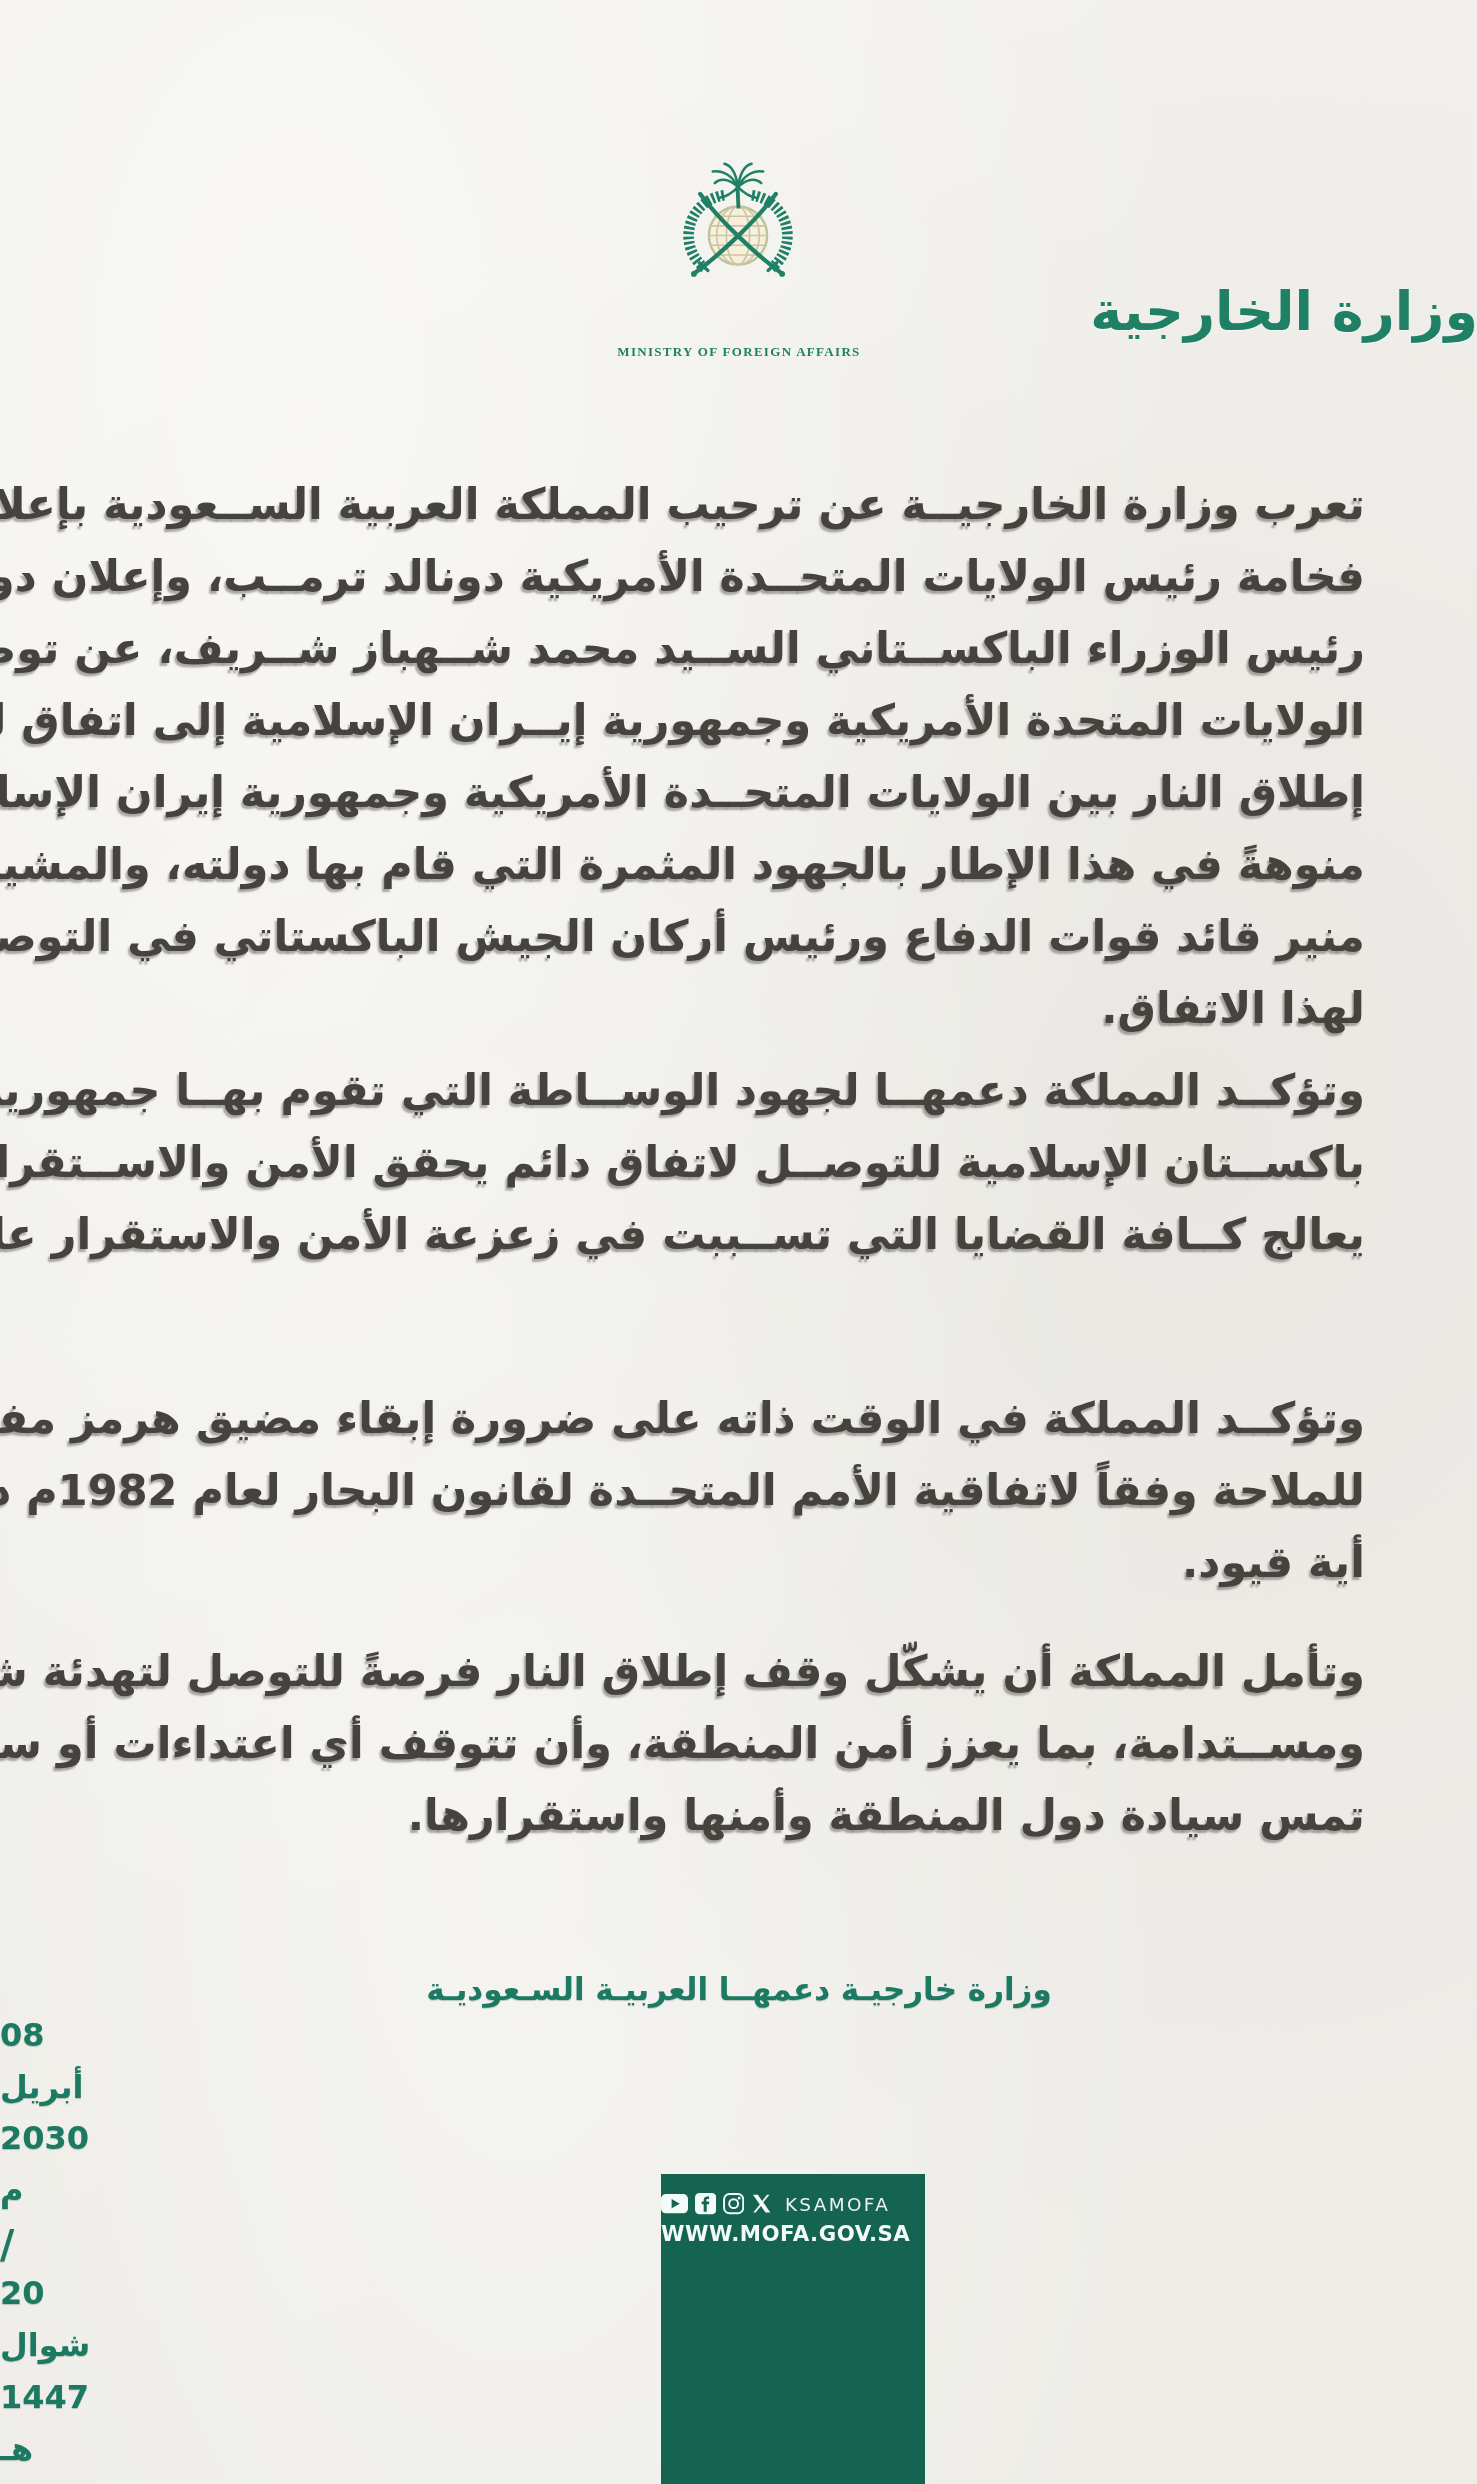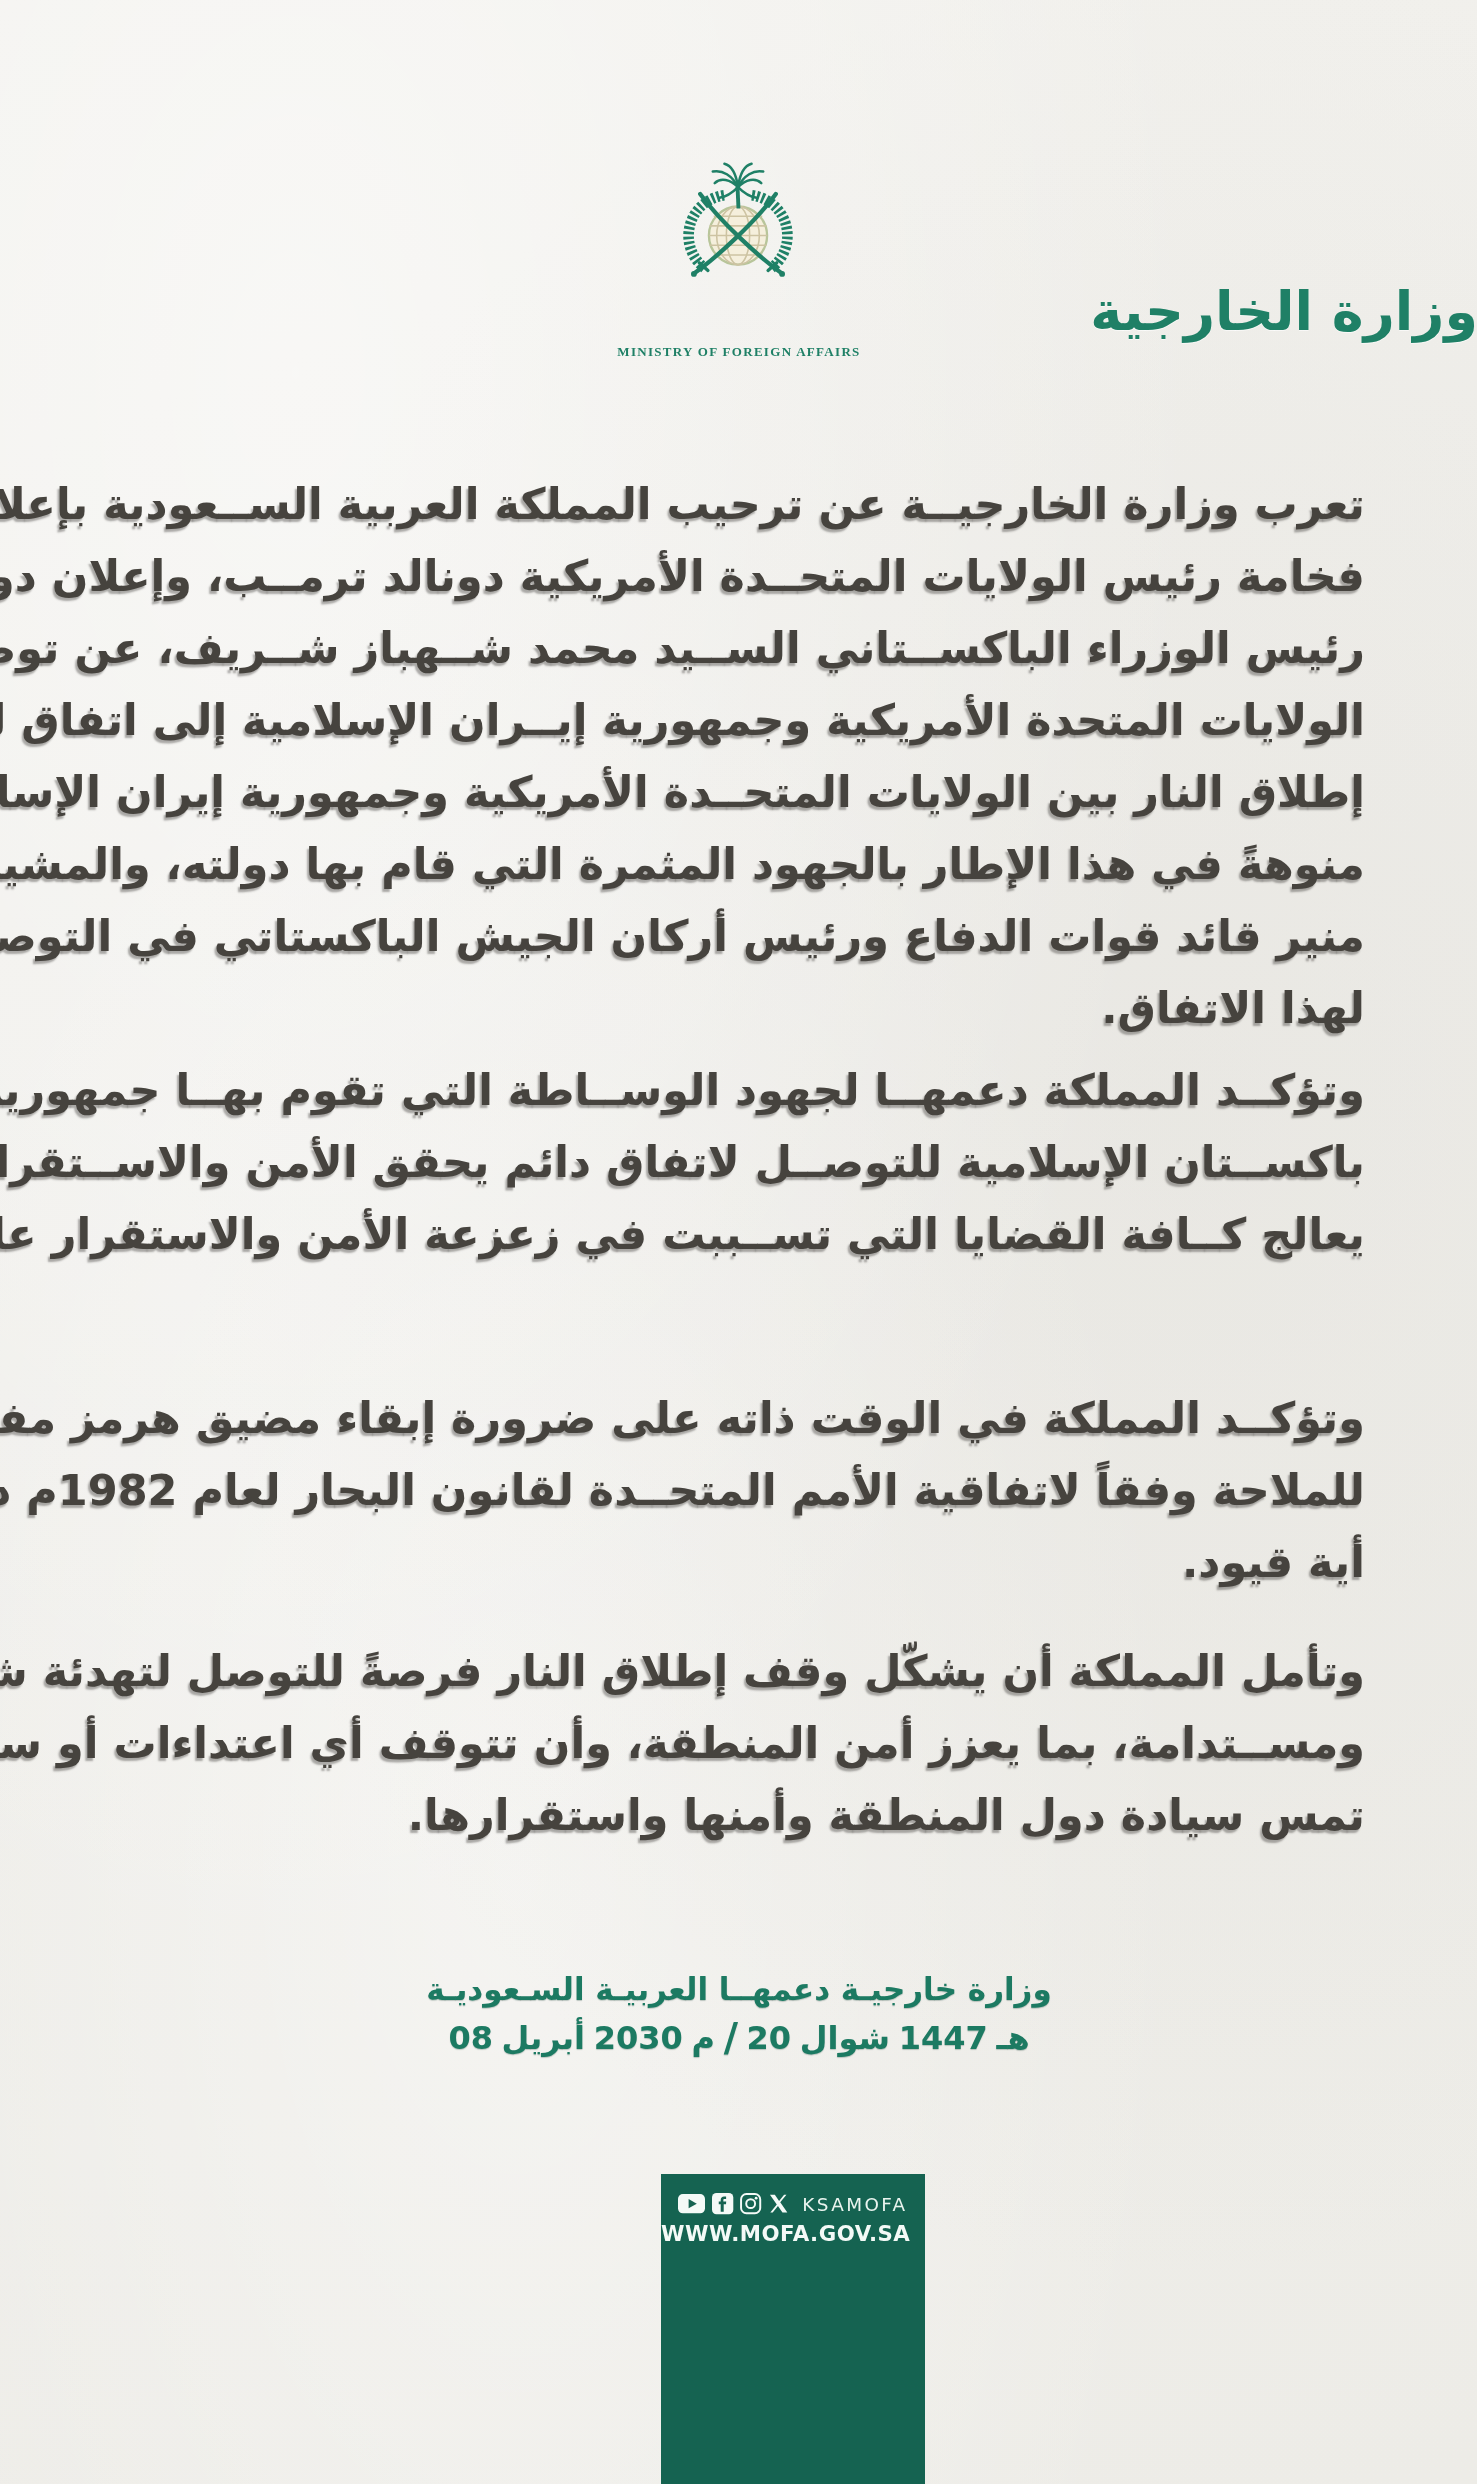--- a/index.html
+++ b/index.html
@@ -54,37 +54,37 @@
 
   
   .issuer{
     position:absolute;left:0;top:1968px;width:100%;
     text-align:center;direction:rtl;
     font-size:31px;font-weight:700;color:#1c7a62;line-height:43px;
     text-shadow:0 1px 1px rgba(20,60,48,0.25);
   }
   .date-line{
     position:absolute;left:0;top:2014px;width:100%;
-    display:flex;justify-content:center;align-items:baseline;
+    display:flex;flex-direction:column;justify-content:center;align-items:baseline;
     direction:ltr;gap:8.7px;
     font-size:32px;font-weight:700;color:#1c7a62;line-height:43px;
     text-shadow:0 1px 1px rgba(20,60,48,0.25);
   }
   .date-token{unicode-bidi:isolate;}
   .date-token.slash{font-size:39px;position:relative;top:1.9px;}
 
   
   .banner{
     position:absolute;left:661px;top:2174px;width:264px;height:311px;
     background:#156351;
     box-sizing:border-box;
     padding-top:17.5px;
   }
   .icons-row{
-    display:flex;flex-direction:row;justify-content:center;align-items:center;
+    display:flex;flex-direction:row;justify-content:flex-start;align-items:center;
     gap:6.8px;height:25px;
   }
   .icons-row svg{display:block;}
   .handle{
     font-size:18.4px;font-weight:400;letter-spacing:2.4px;color:#eaf4ef;
     margin-left:5.8px;
   }
   .website{
     margin-top:4.9px;
     text-align:left;

